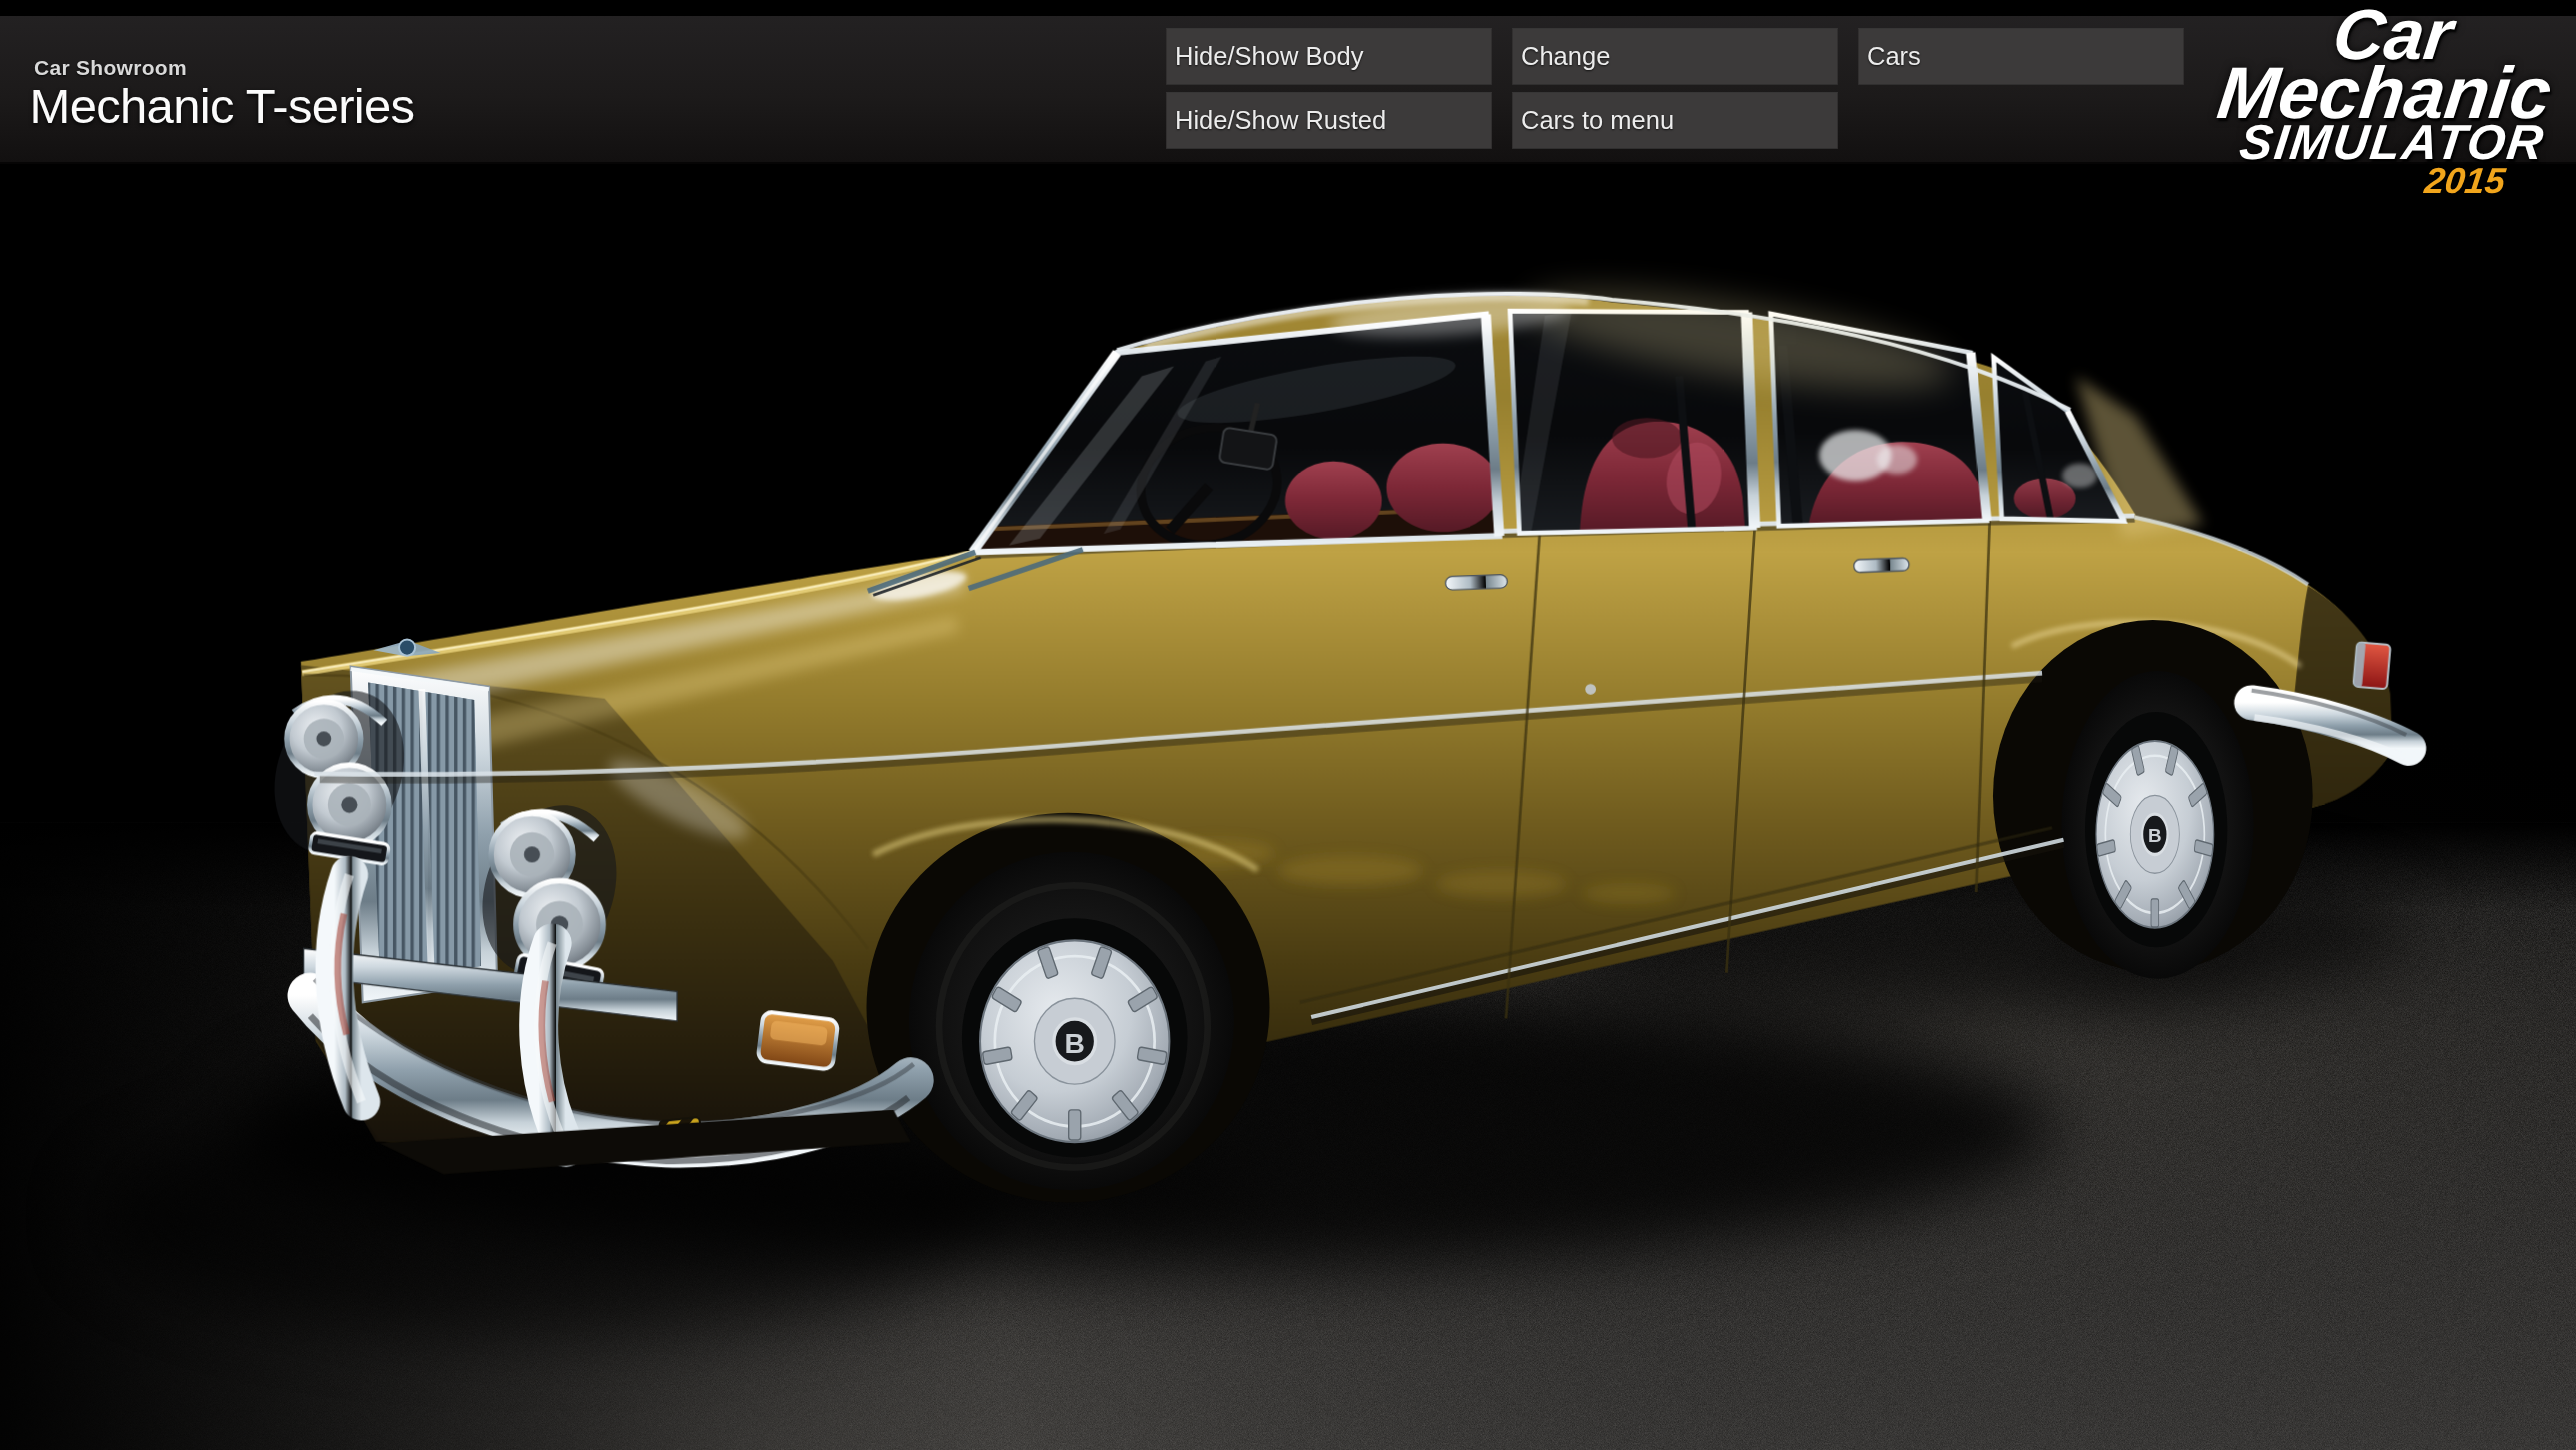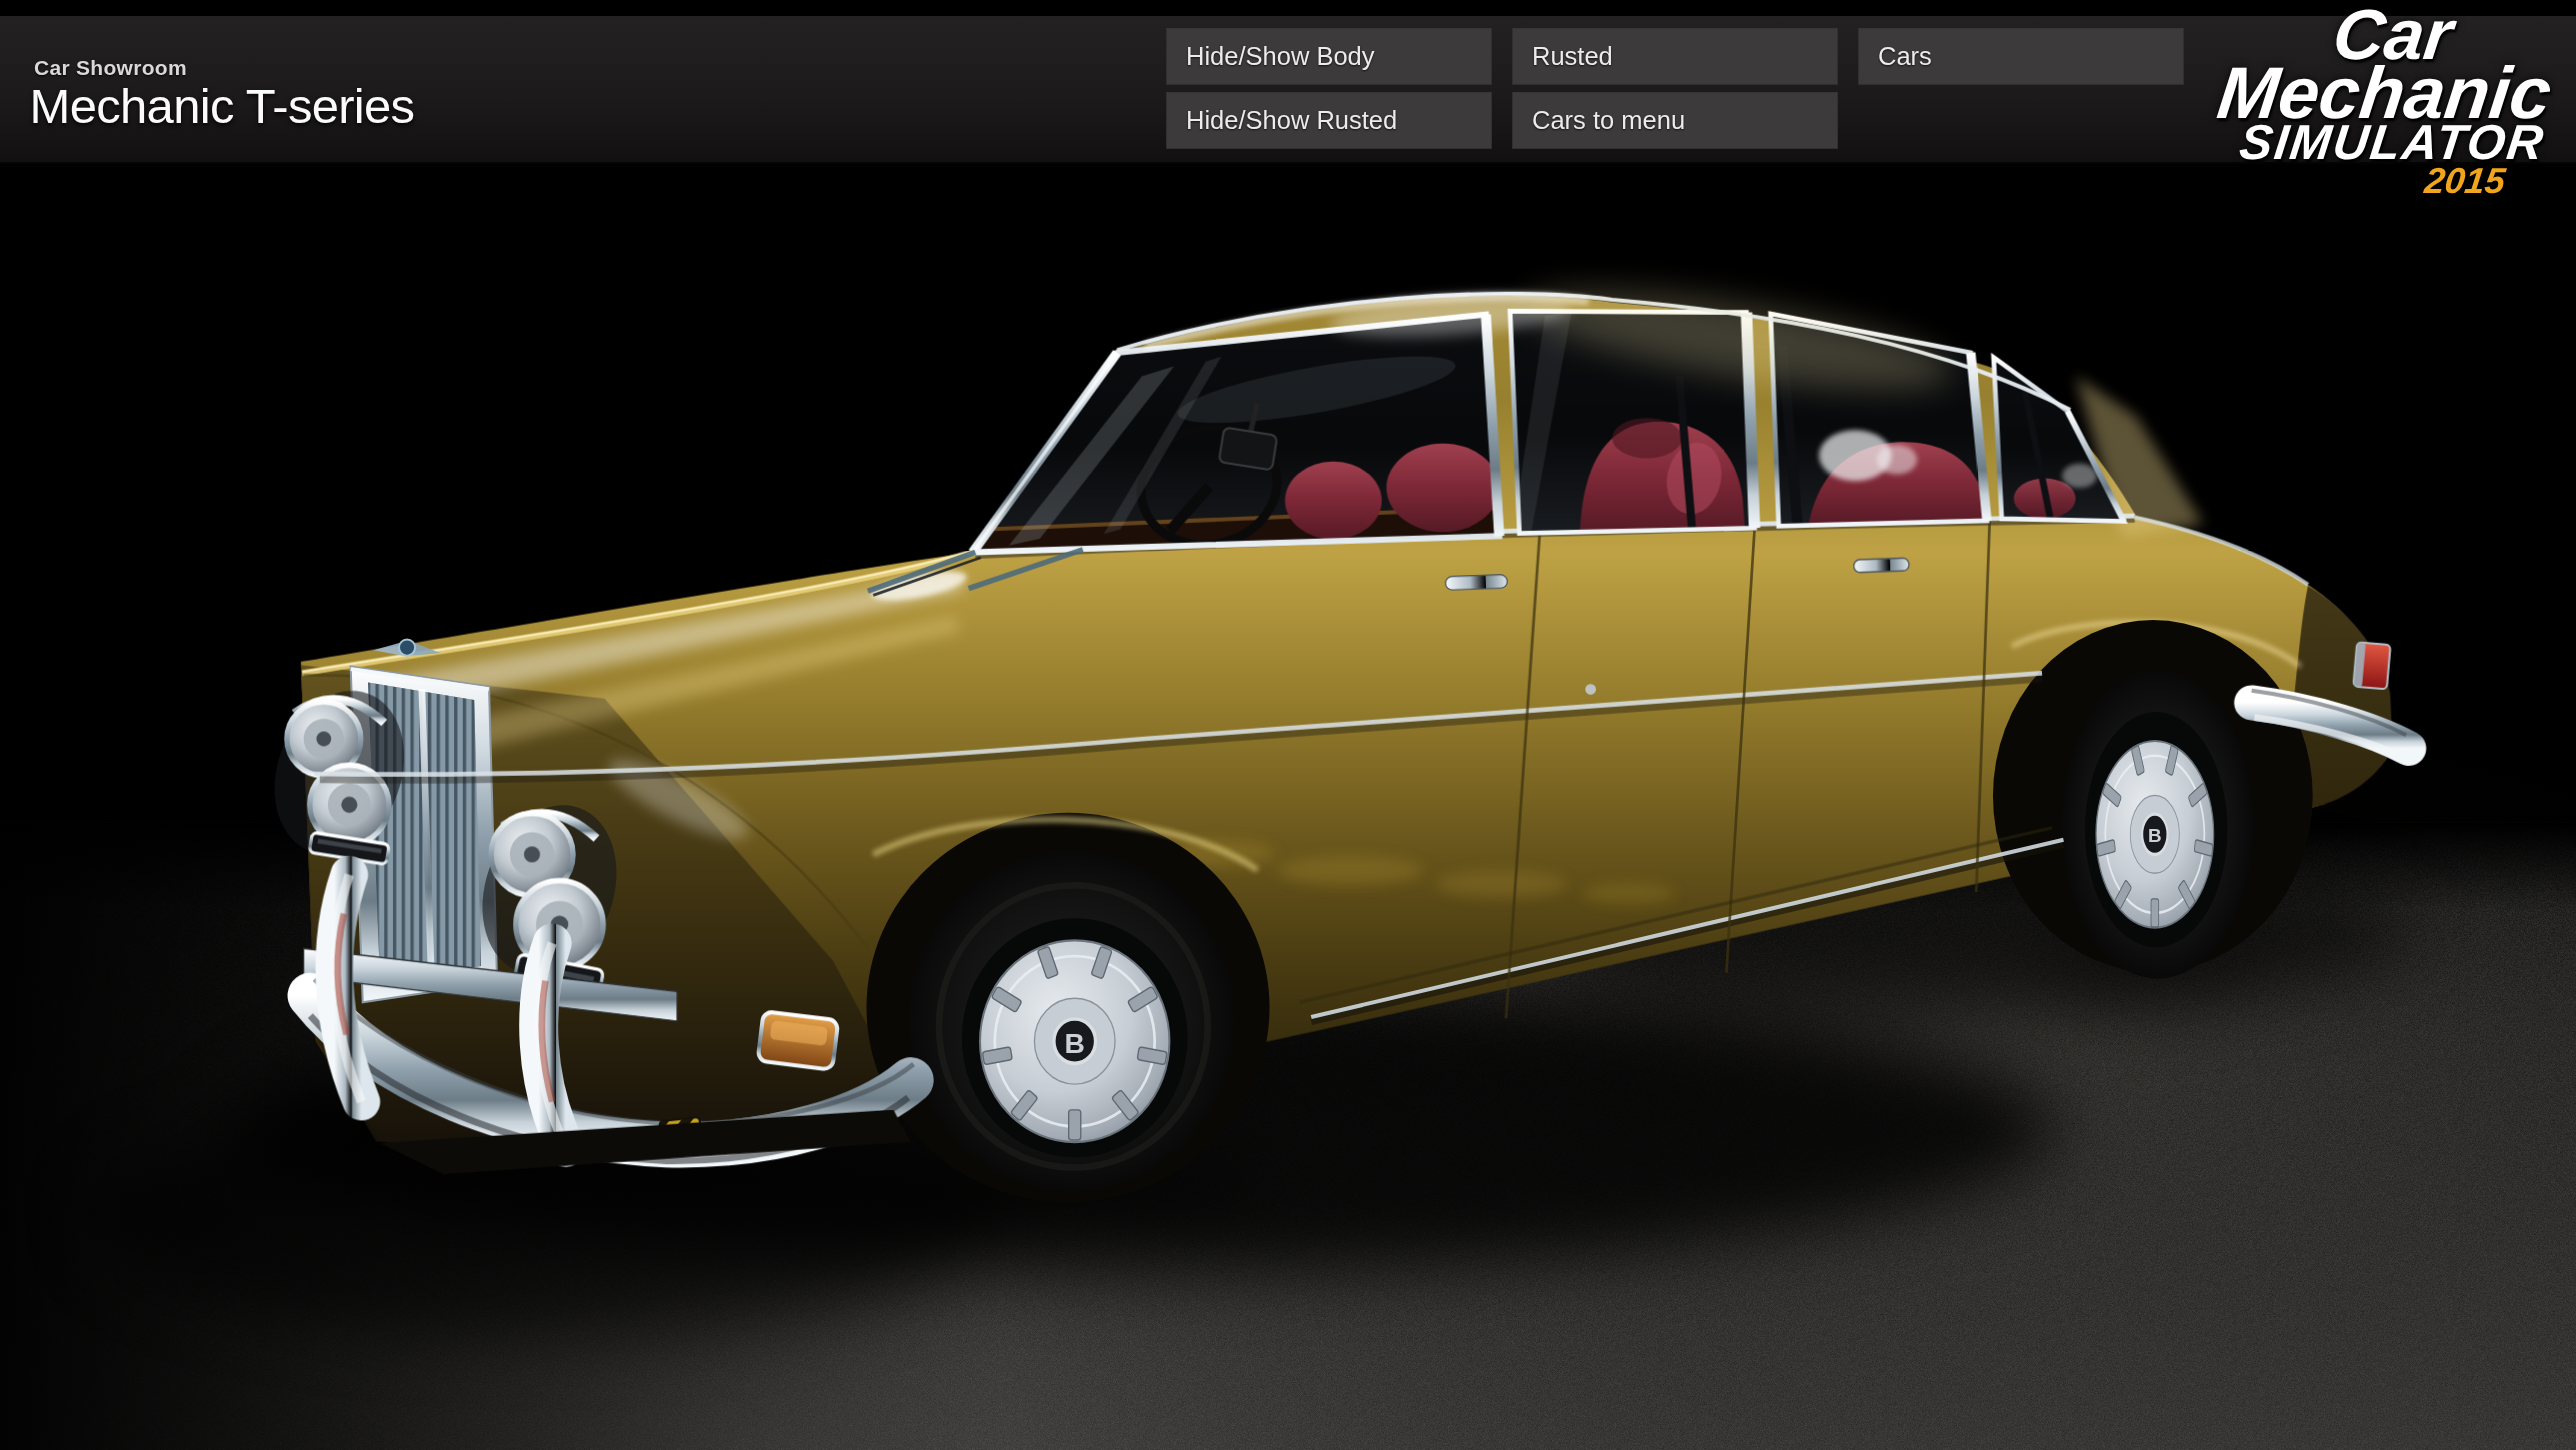--- a/index.html
+++ b/index.html
@@ -15,21 +15,21 @@
   .breadcrumb{position:absolute;left:34px;top:40px;font-size:21px;font-weight:bold;
               color:#d9d9d9;letter-spacing:0.3px;text-shadow:0 1.3px 2px rgba(0,0,0,.85);}
   .page-title{position:absolute;left:29.6px;top:62px;margin:0;font-size:49px;font-weight:400;
               color:#fbfbfb;letter-spacing:-0.7px;white-space:nowrap;
               text-shadow:0 2px 4px rgba(0,0,0,.85);}
   .btn-grid{position:absolute;left:1166px;top:12px;display:grid;
             grid-template-columns:repeat(3,326px);grid-auto-rows:57px;
             column-gap:20px;row-gap:6.7px;}
   .sr-btn{background:#3c3a3a;border:0;color:#ececec;font-size:25.5px;
           font-family:"Liberation Sans",sans-serif;text-align:left;
-          padding:0 0 0 20px;display:flex;align-items:center;cursor:pointer;
+          padding:0 0 0 9px;display:flex;align-items:center;cursor:pointer;
           text-shadow:0 1.3px 2px rgba(0,0,0,.7);
           box-shadow:inset 0 0.7px 0 rgba(255,255,255,.05),inset 0 0 0 0.7px rgba(0,0,0,.25);}
 
   
   .logo{position:absolute;top:5.4px;right:14.8px;z-index:3;color:#fff;
         font-weight:bold;font-style:italic;text-align:right;line-height:.84;
         transform:skewX(-7deg);transform-origin:top right;}
   .logo div{white-space:nowrap;
         text-shadow:2px 2.7px 2px rgba(0,0,0,.9),0 0 8px rgba(0,0,0,.7);}
   .logo-car{font-size:71px;margin-right:106px;}
@@ -463,21 +463,21 @@
       </g>
     </g>
   </svg>
 
   <header>
     <div class="breadcrumb">Car Showroom</div>
     <h1 class="page-title">Mechanic T-series</h1>
 
     <nav class="btn-grid">
       <button class="sr-btn">Hide/Show Body</button>
-      <button class="sr-btn">Rusted</button>
+      <button class="sr-btn">Change</button>
       <button class="sr-btn">Cars</button>
       <button class="sr-btn">Hide/Show Rusted</button>
       <button class="sr-btn">Cars to menu</button>
     </nav>
   </header>
 
   <div class="logo">
     <div class="logo-car">Car</div>
     <div class="logo-mechanic">Mechanic</div>
     <div class="logo-simulator">SIMULATOR</div>

